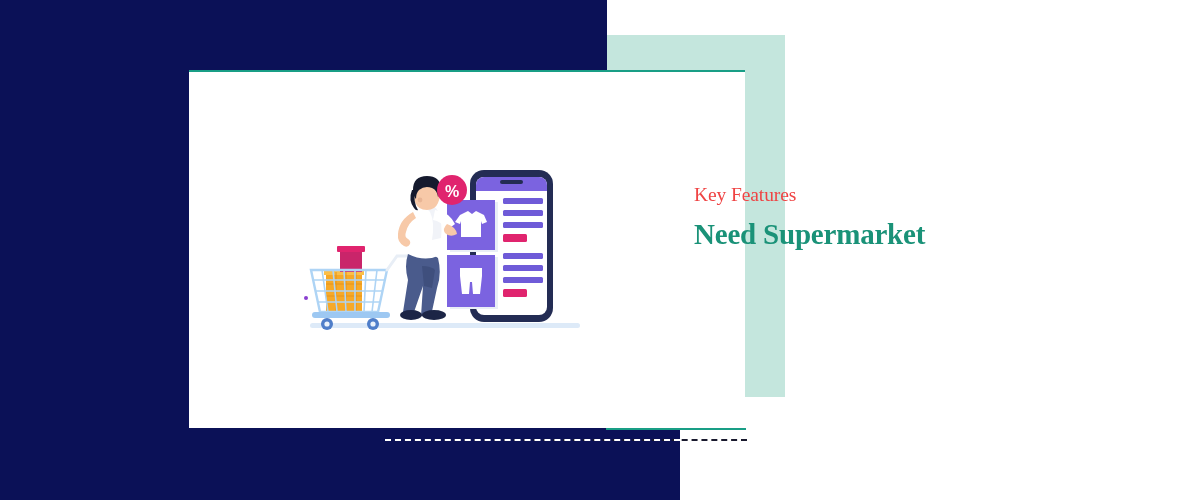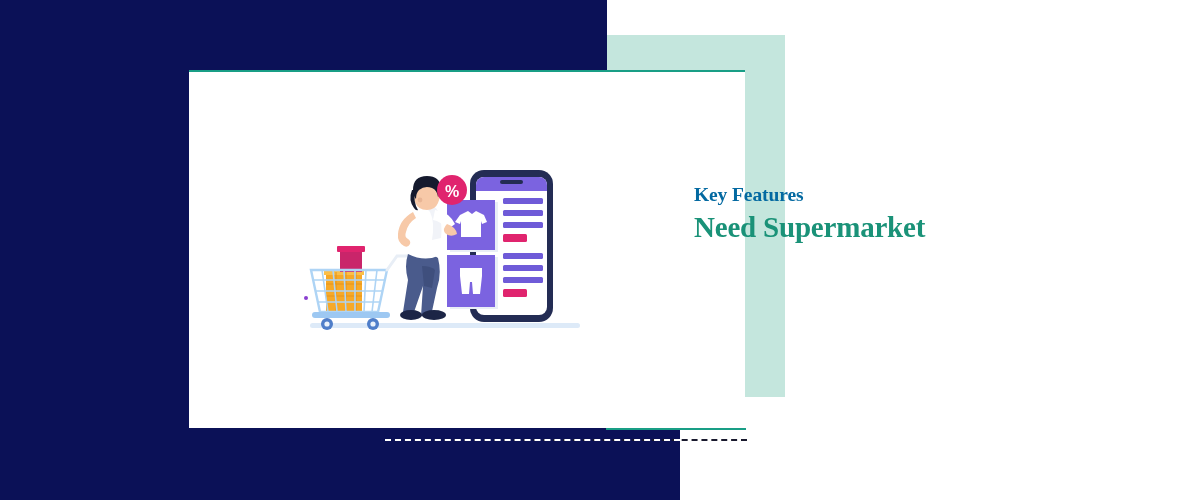--- a/index.html
+++ b/index.html
@@ -47,33 +47,33 @@
   .dashed-line-over {
     position:absolute; left:385px; top:439px; width:295px; height:0;
     border-top:2px dashed #ffffff;
   }
 
   
   .text-block {
     position:absolute; left:694px; top:183px; width:440px;
   }
   .eyebrow {
-    color:#0369a1;
-    font-weight:bold;
+    color:#ef4444;
+    font-weight:normal;
     font-size:19.5px;
     line-height:23px;
     letter-spacing:-0.1px;
     white-space:nowrap;
   }
   .headline {
     color:#1a9278;
     font-weight:bold;
     font-size:29px;
     line-height:37px;
-    margin-top:3px;
+    margin-top:10px;
     letter-spacing:-0.2px;
     white-space:nowrap;
   }
 
   
   .illo { position:absolute; left:300px; top:160px; width:290px; height:180px; }
   .illo svg { display:block; }
 </style>
 </head>
 <body>

